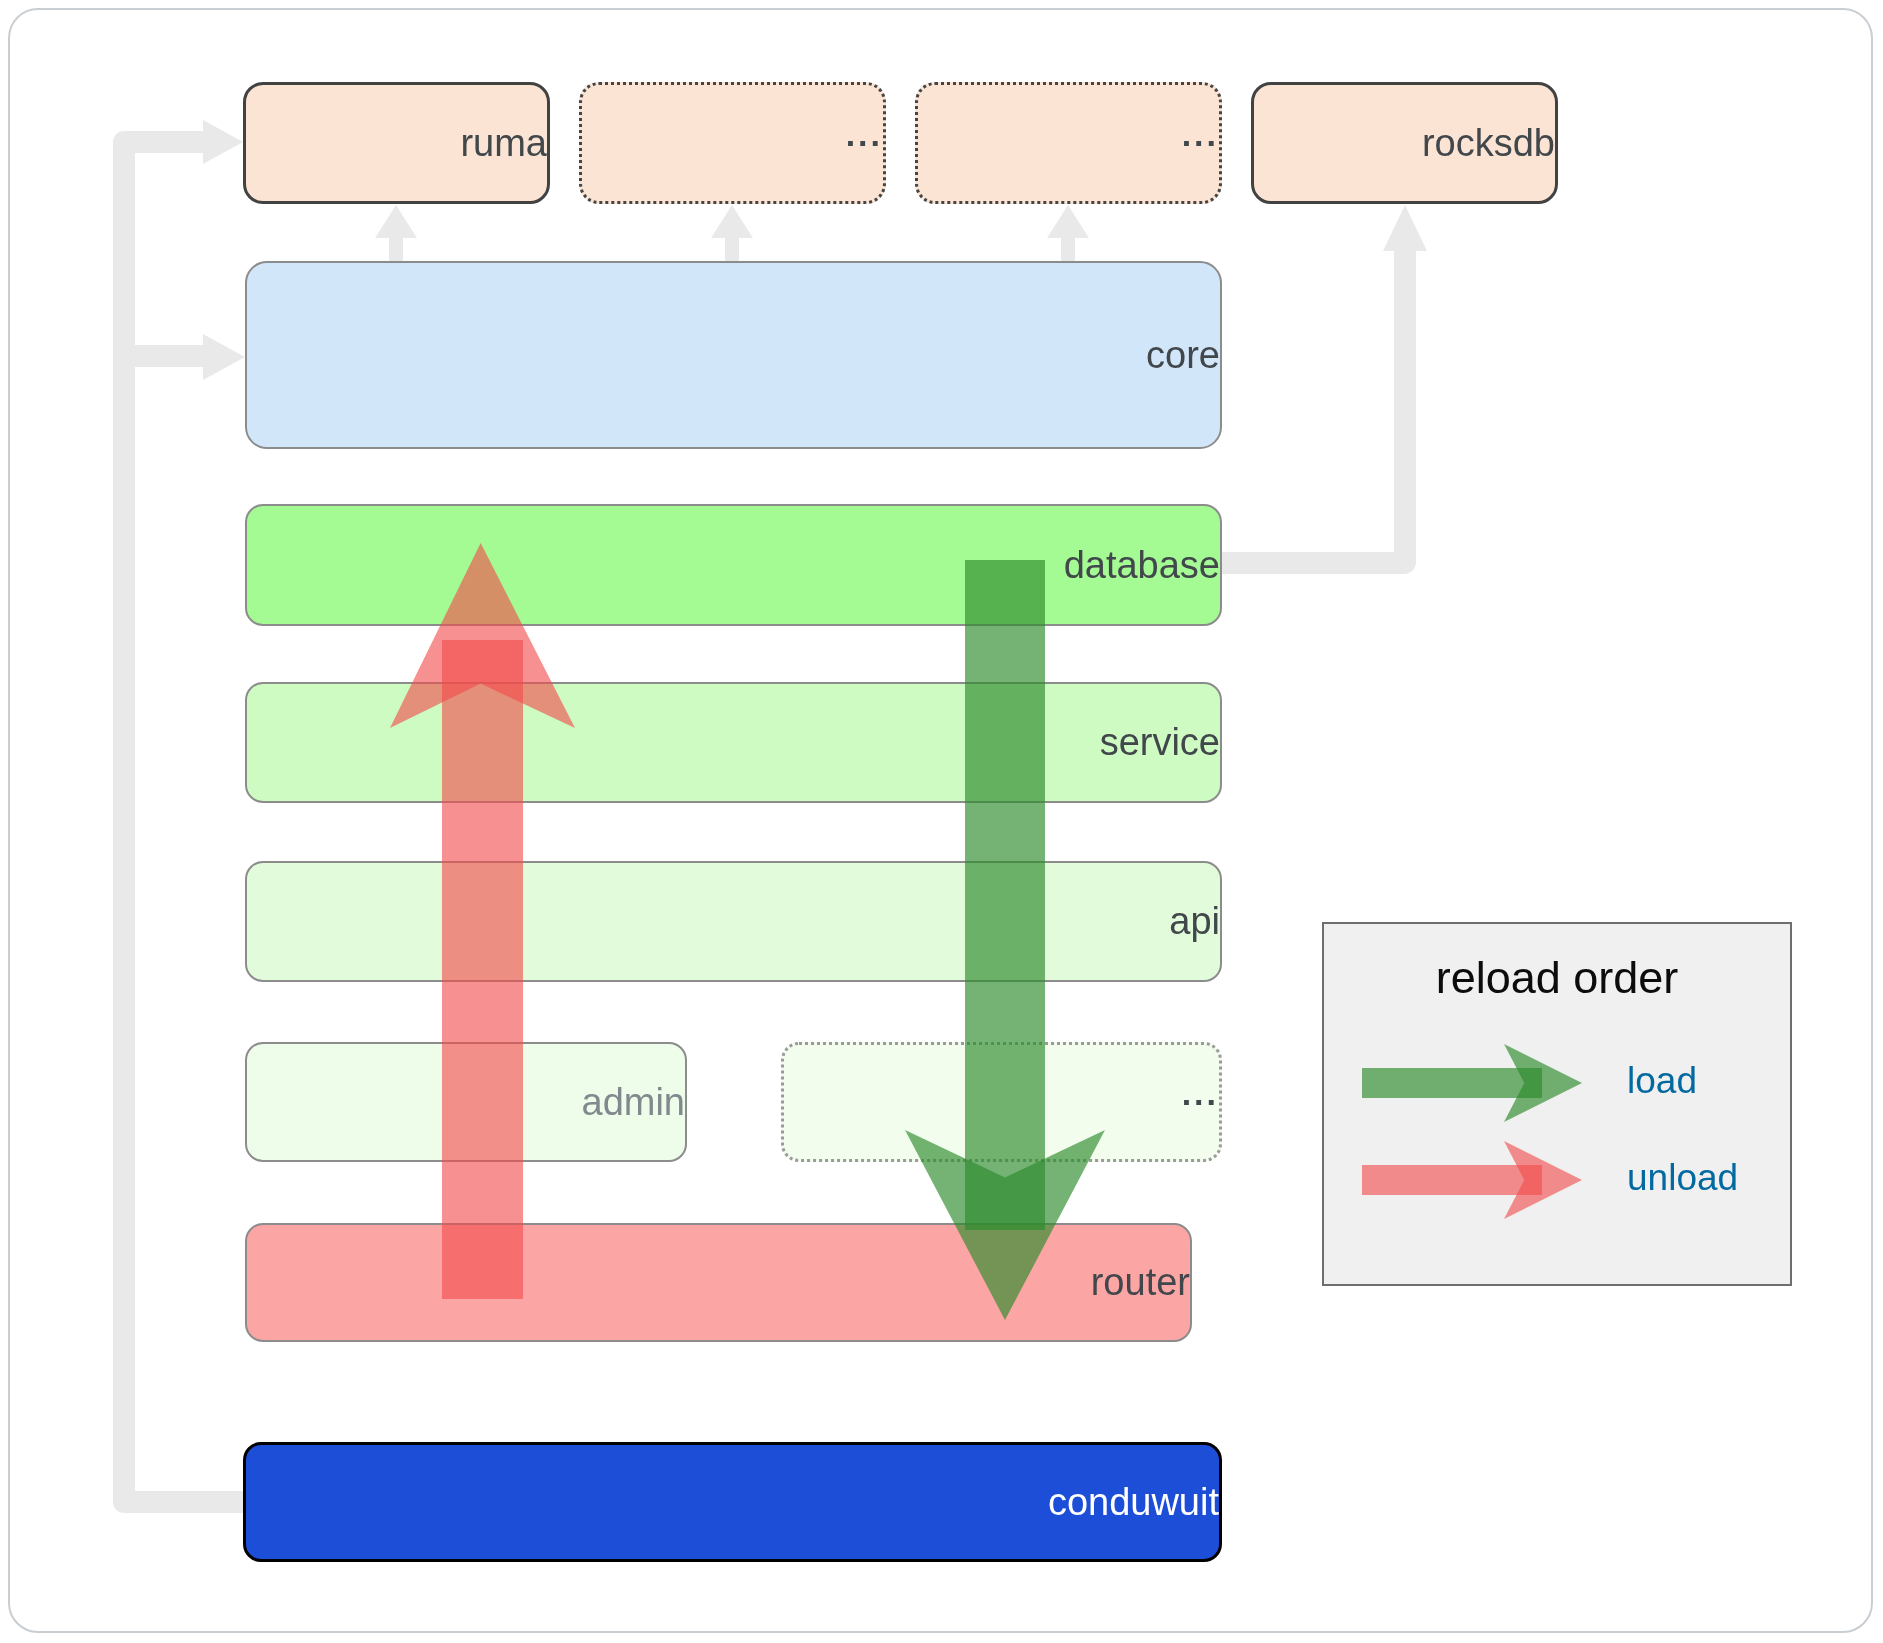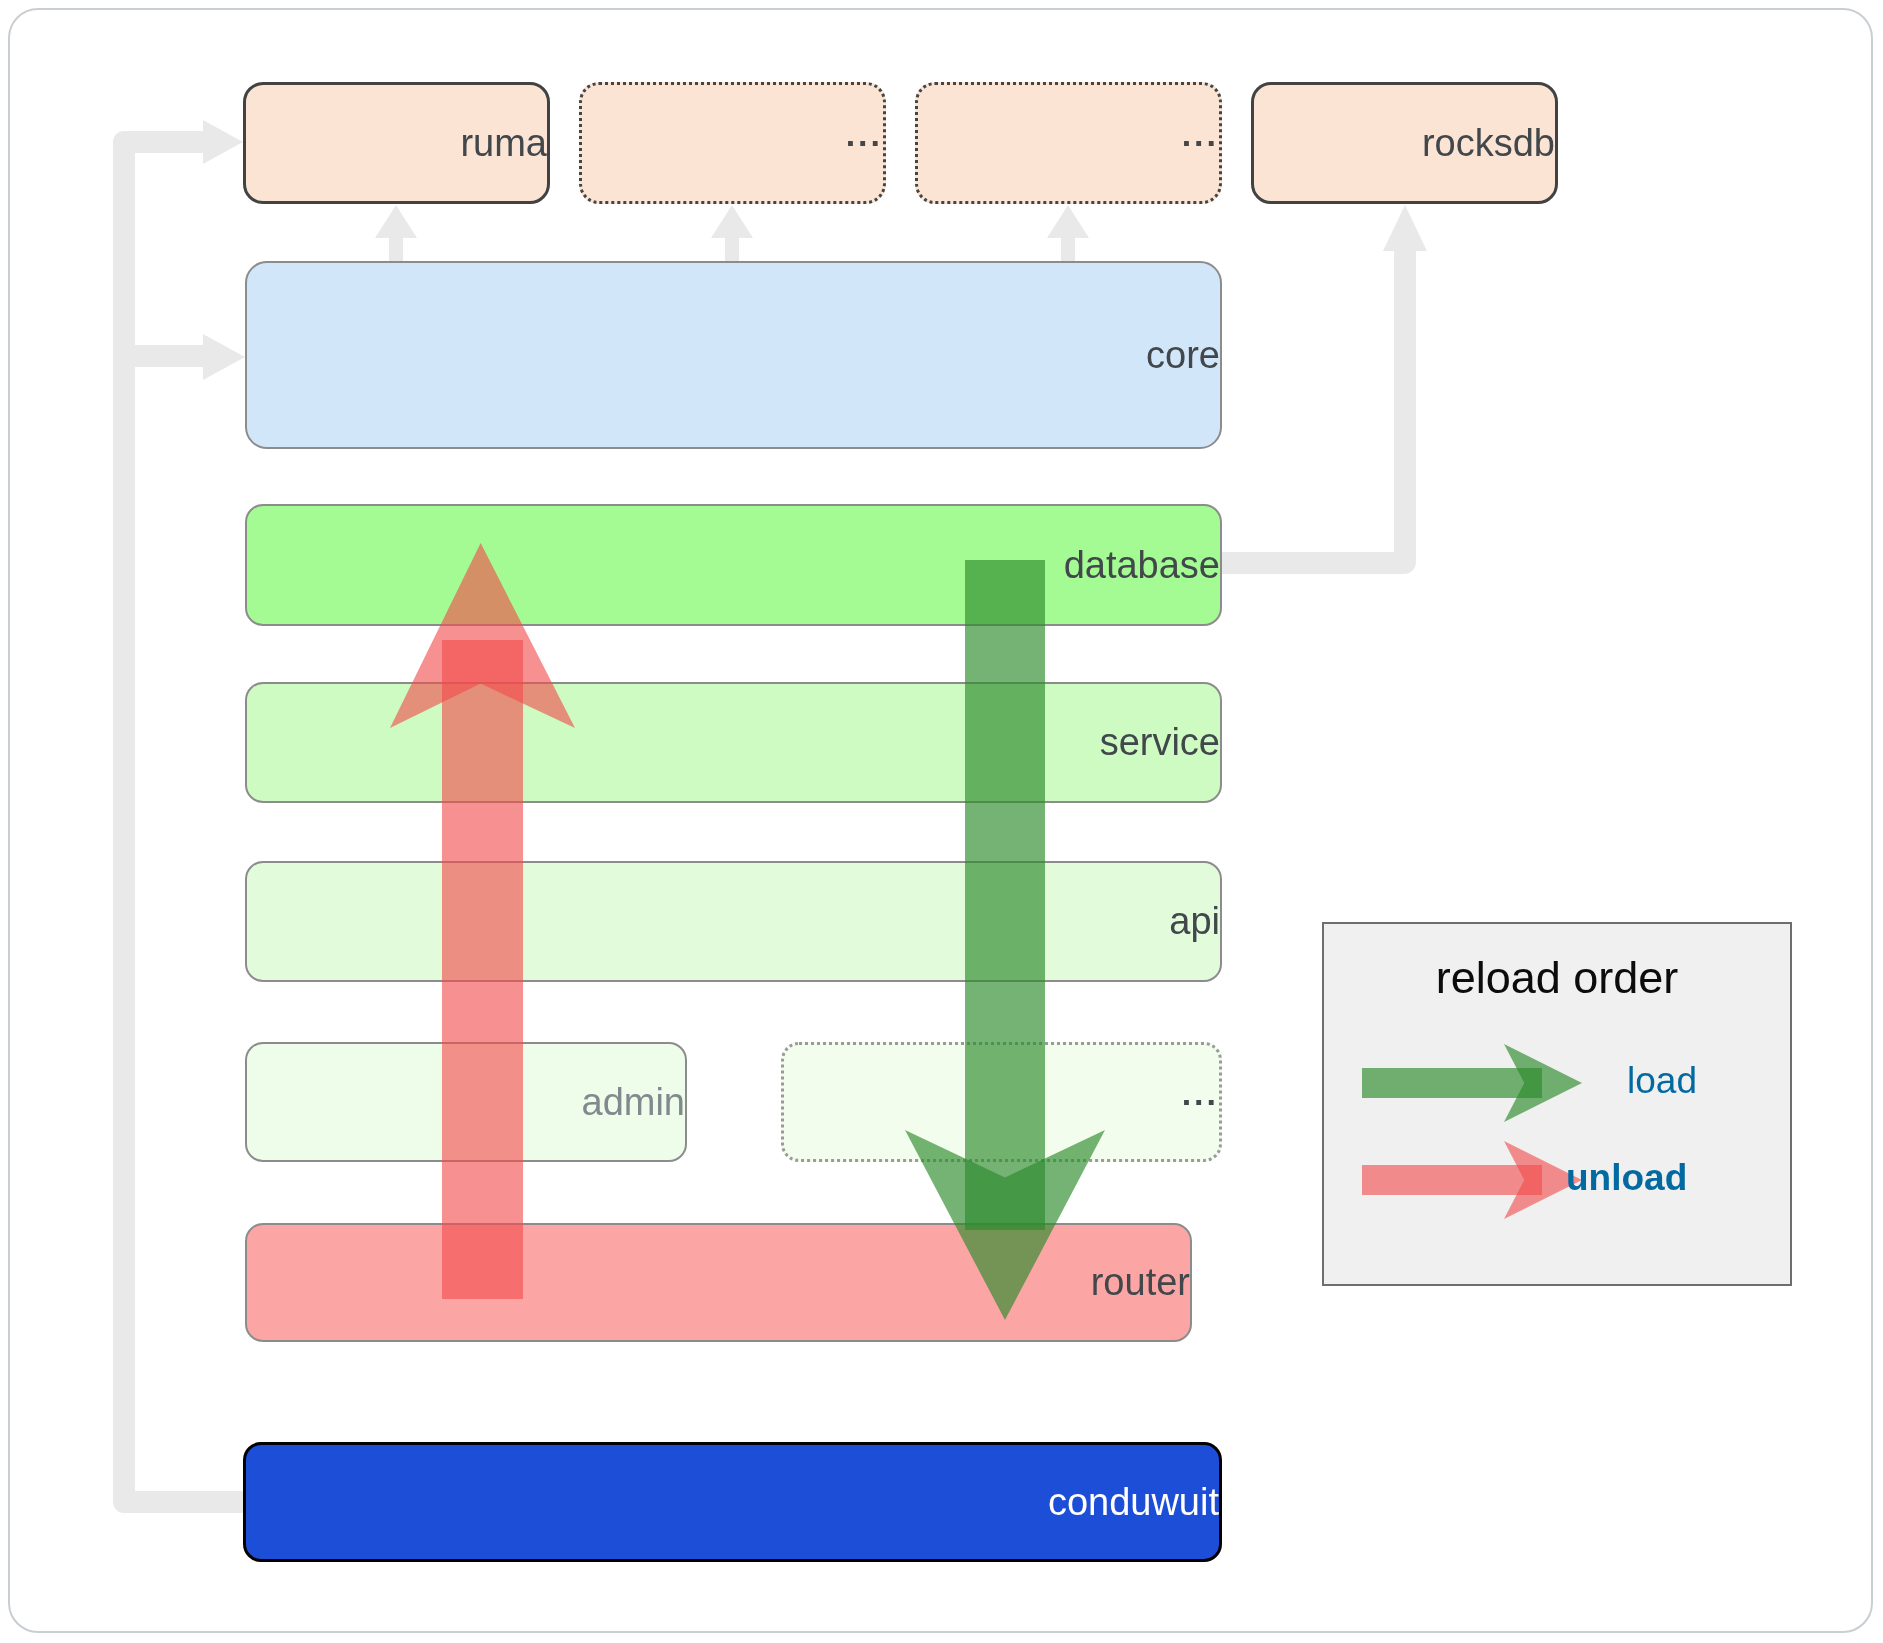--- a/index.html
+++ b/index.html
@@ -124,14 +124,14 @@
 
   <div class="legend"></div>
   <div class="legend-title">reload order</div>
 
   <div class="arrow load-color" style="left:1362px;top:1068px;width:180px;height:30px;z-index:3;"></div>
   <div class="arrow load-color dart-right" style="left:1504px;top:1044px;width:78px;height:78px;z-index:3;"></div>
   <div class="legend-label" style="left:1627px;top:1060px;">load</div>
 
   <div class="arrow unload-color" style="left:1362px;top:1165px;width:180px;height:30px;z-index:3;"></div>
   <div class="arrow unload-color dart-right" style="left:1504px;top:1141px;width:78px;height:78px;z-index:3;"></div>
-  <div class="legend-label" style="left:1566px;top:1157px;font-weight:bold;">unload</div>
+  <div class="legend-label" style="left:1627px;top:1157px;">unload</div>
 </div>
 
 </body></html>

